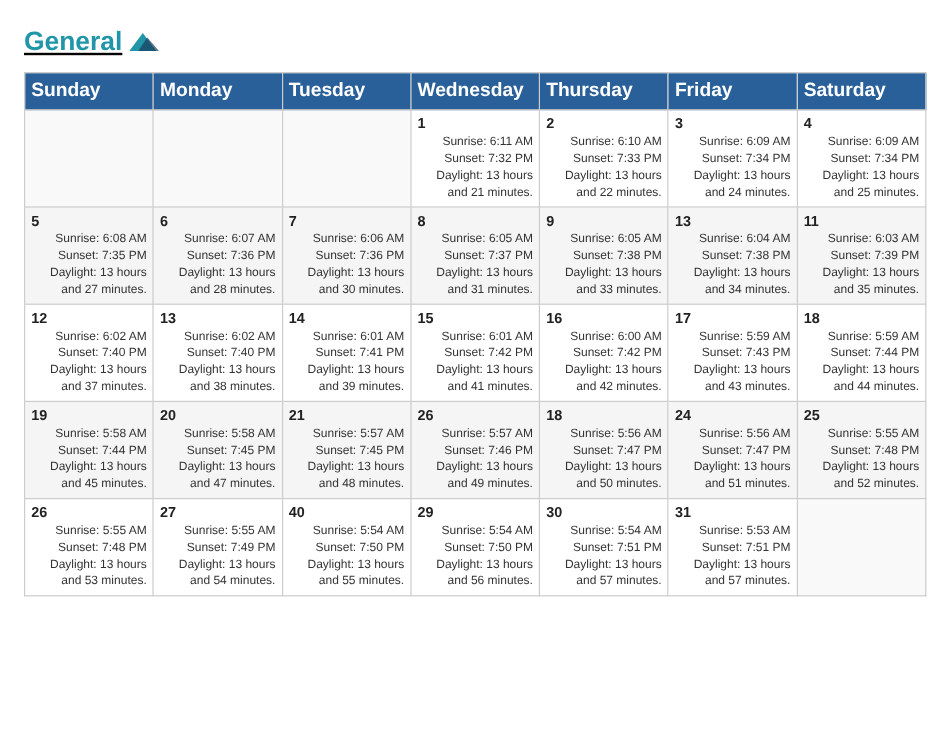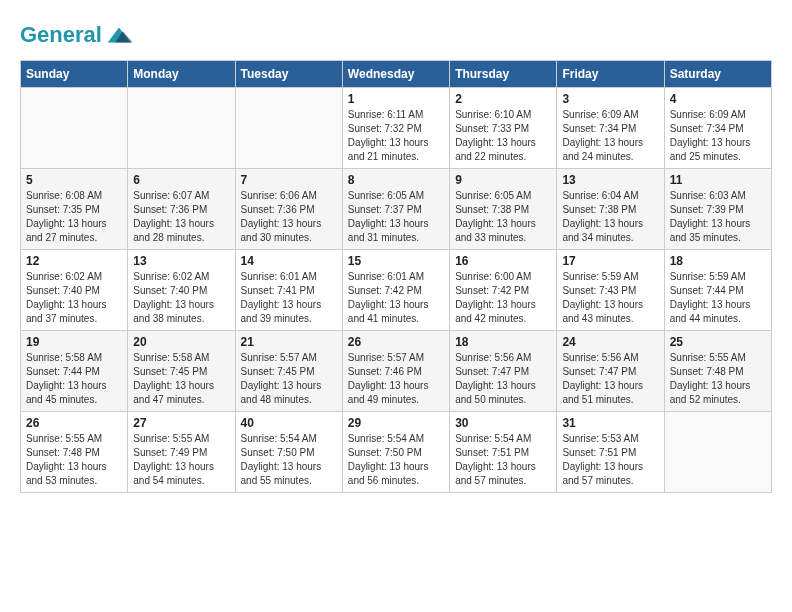--- a/index.html
+++ b/index.html
@@ -8,20 +8,21 @@
       background: #fff;
       width: 792px;
       min-height: 612px;
       padding: 20px;
     }
     .header {
       display: flex;
       justify-content: space-between;
       align-items: flex-start;
       margin-bottom: 10px;
+      text-decoration: underline;
     }
     .logo {
       display: flex;
       align-items: center;
     }
     .logo-text {
       font-size: 22px;
       font-weight: bold;
       color: #1a3a5c;
       line-height: 1.1;
@@ -49,21 +50,21 @@
     table {
       width: 100%;
       border-collapse: collapse;
       font-size: 11px;
     }
     thead tr th {
       background-color: #2a6099;
       color: #fff;
       text-align: left;
       padding: 6px 5px;
-      font-size: 12px;
+      font-size: 16px;
       font-weight: bold;
       border: 1px solid #ccc;
     }
     tbody tr td {
       border: 1px solid #ccc;
       vertical-align: top;
       padding: 4px 5px;
       height: 80px;
       width: calc(100%/7);
       background: #fff;
@@ -75,20 +76,21 @@
       font-weight: bold;
       font-size: 12px;
       color: #222;
       display: block;
       margin-bottom: 2px;
     }
     .day-info {
       font-size: 10px;
       color: #333;
       line-height: 1.4;
+      text-align: right;
     }
     td.empty {
       background: #f9f9f9;
     }
   </style>
 </head>
 <body>
 
 <div class="header">
   <div class="logo">

